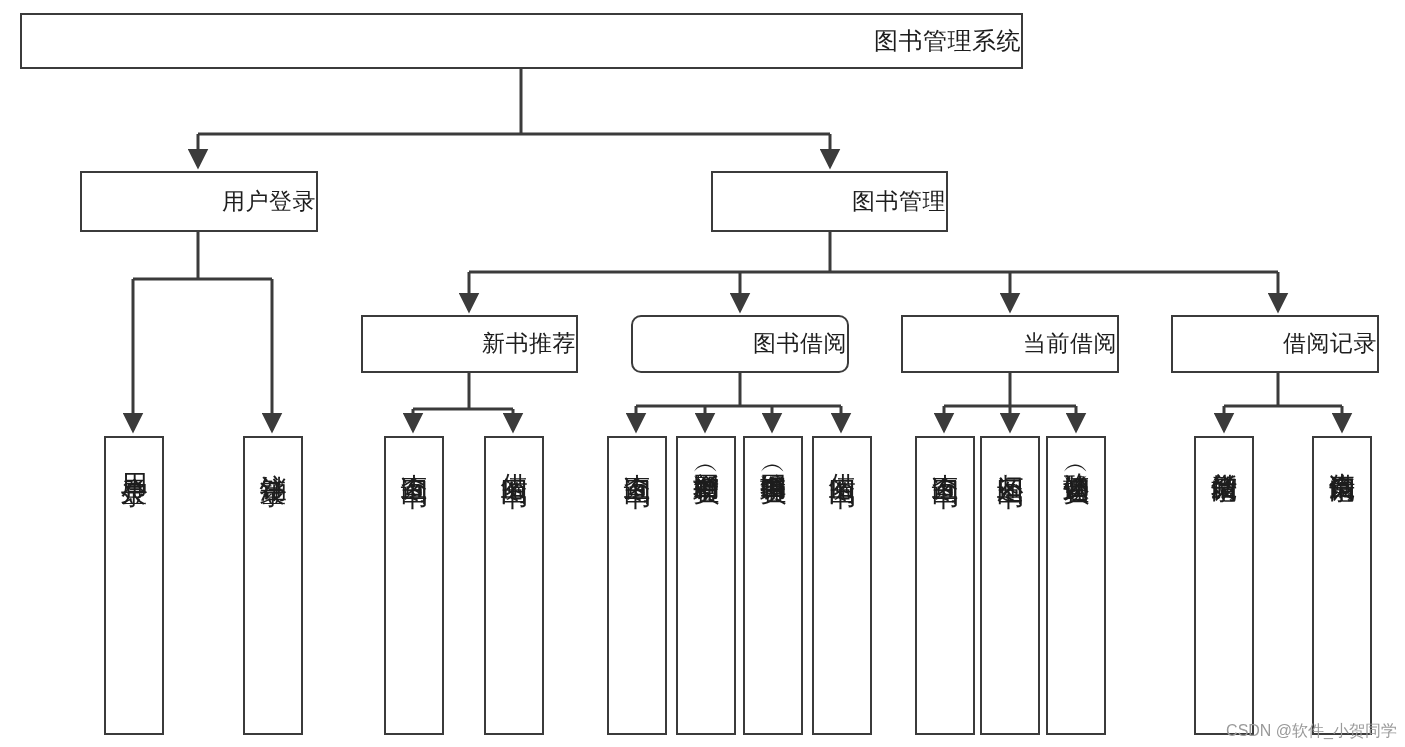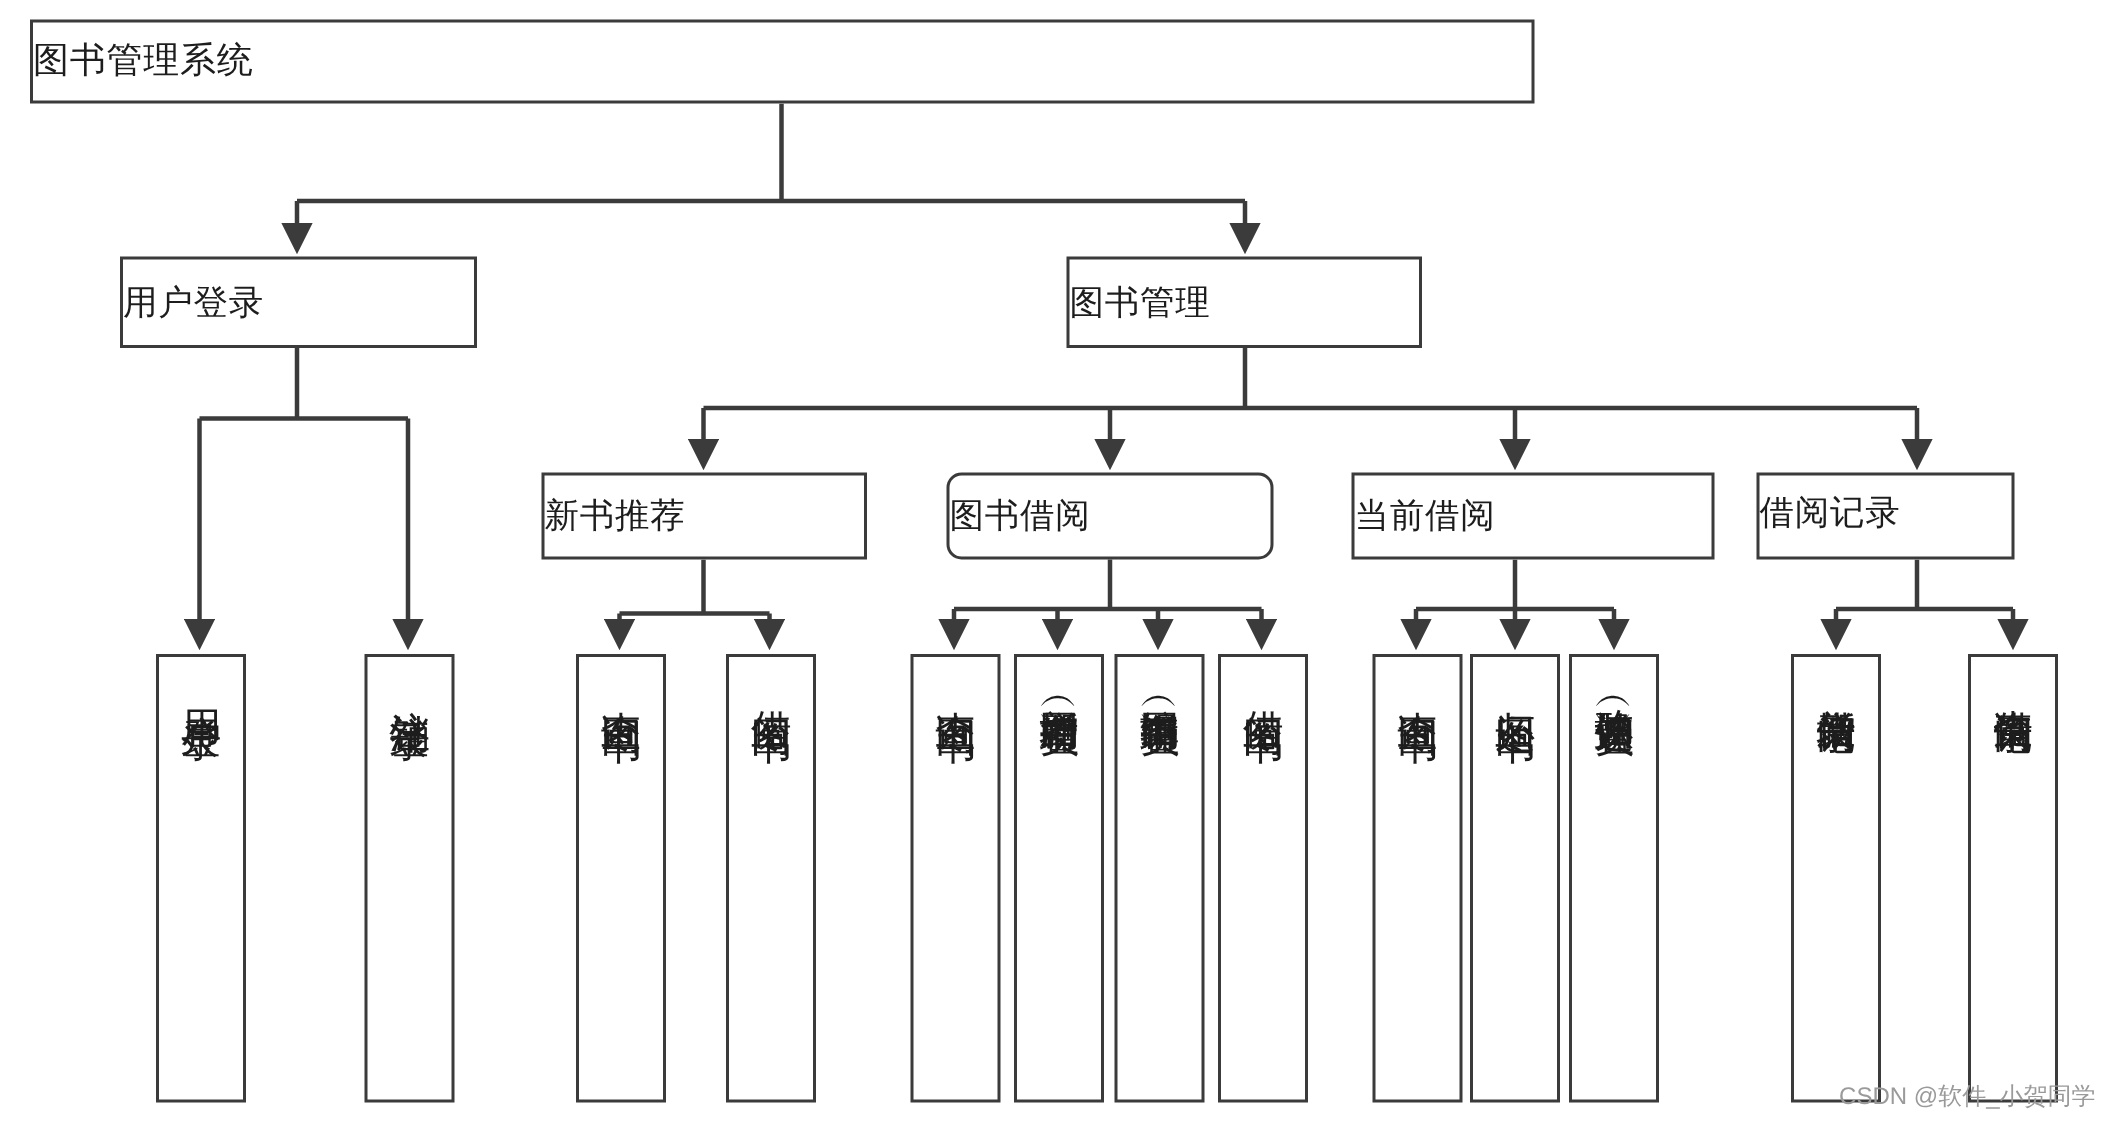--- a/index.html
+++ b/index.html
@@ -26,21 +26,21 @@
     height: 747px;
     pointer-events: none;
   }
   .node {
     position: absolute;
     box-sizing: border-box;
     border: 2px solid #3b3b3b;
     background: #ffffff;
     display: flex;
     align-items: center;
-    justify-content: flex-start;
+    justify-content: flex-end;
     color: #1d1d1d;
     z-index: 2;
   }
   .node .lbl {
     display: block;
     text-align: center;
     line-height: 1.18;
     white-space: nowrap;
   }
   
@@ -146,24 +146,24 @@
   <div class="node h" style="left:361px; top:315px; width:217px; height:58px;">
     <span class="lbl">新书推荐</span>
   </div>
 
   <div class="node h" style="left:711px; top:171px; width:237px; height:61px;">
     <span class="lbl">图书管理</span>
   </div>
   <div class="node h" style="left:631px; top:315px; width:218px; height:58px;border-radius:10px;">
     <span class="lbl">图书借阅</span>
   </div>
-  <div class="node h" style="left:901px; top:315px; width:242px; height:58px;font-family:Liberation Serif, serif;">
+  <div class="node h" style="left:901px; top:315px; width:218px; height:58px;font-family:Liberation Serif, serif;">
     <span class="lbl">当前借阅</span>
   </div>
-  <div class="node h" style="left:1171px; top:315px; width:172px; height:58px;font-family:Liberation Mono, monospace;">
+  <div class="node h" style="left:1171px; top:315px; width:208px; height:58px;">
     <span class="lbl">借阅记录</span>
   </div>
 
   <div class="node v" style="left:104px; top:436px; width:60px; height:299px;">
     <span class="lbl">用户登录</span>
   </div>
   <div class="node v" style="left:243px; top:436px; width:60px; height:299px;">
     <span class="lbl">注销登录</span>
   </div>
 

